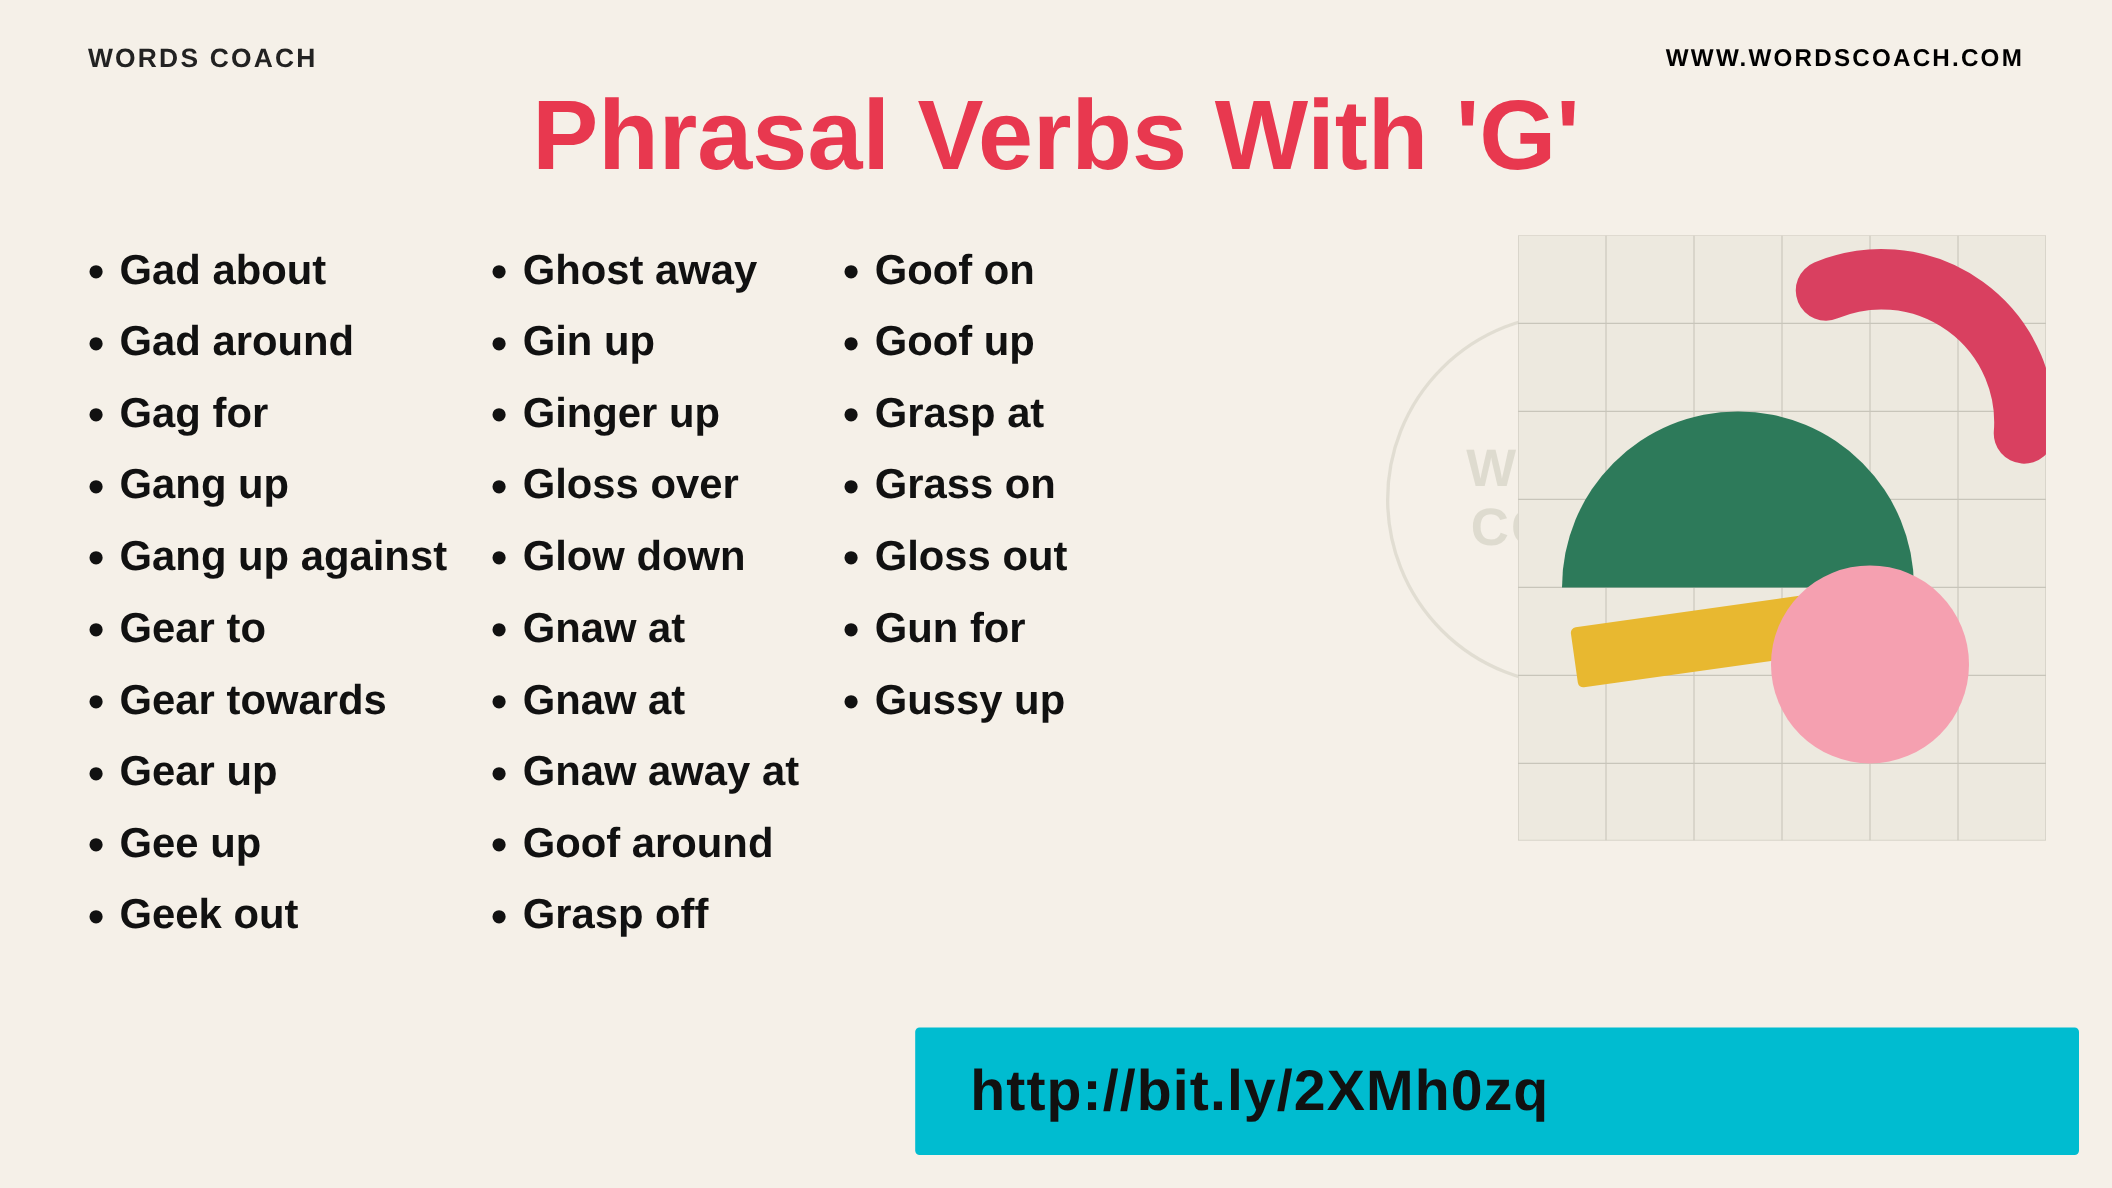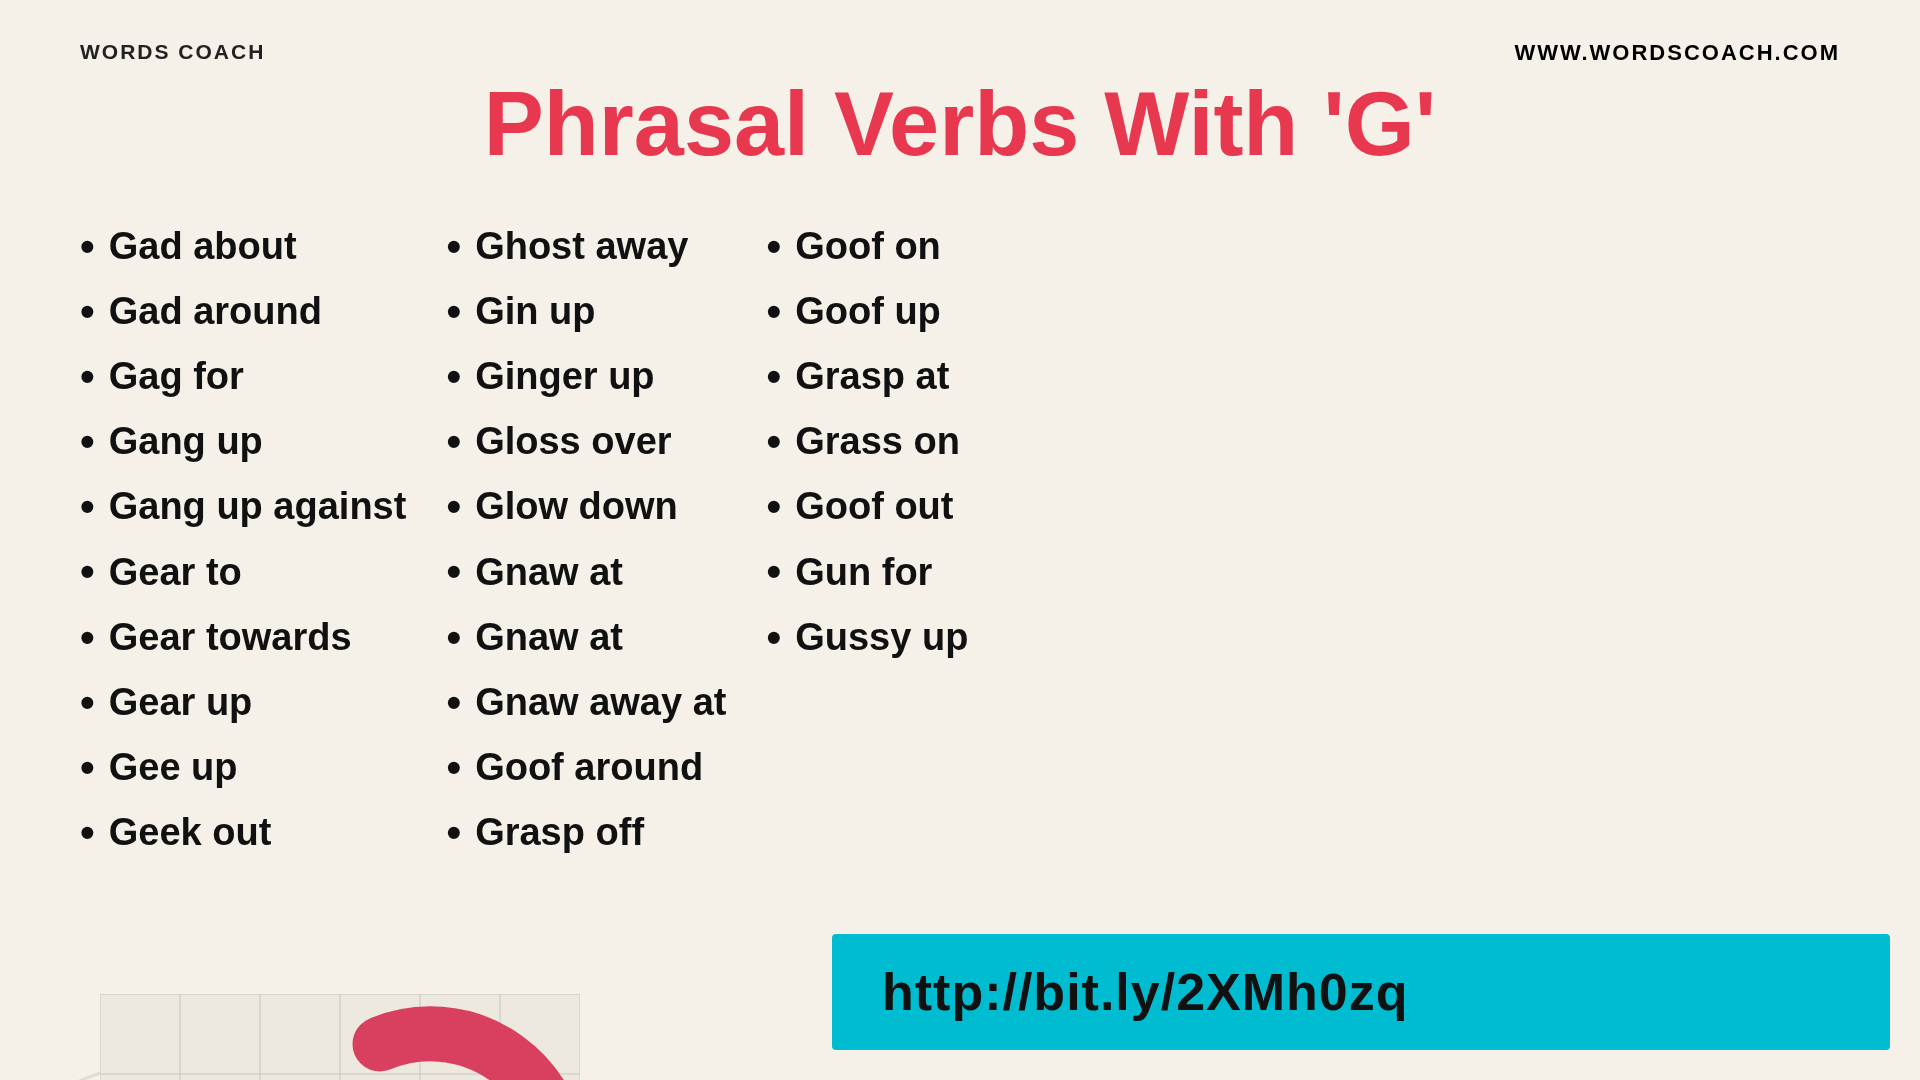--- a/index.html
+++ b/index.html
@@ -10,21 +10,21 @@
       background-color: #f5f0e8;
       font-family: 'Arial Black', 'Arial Bold', Arial, sans-serif;
       overflow: hidden;
       position: relative;
     }
 
     .top-left-brand {
       position: absolute;
       top: 40px;
       left: 80px;
-      font-size: 21px;
+      font-size: 24px;
       font-weight: 700;
       letter-spacing: 2px;
       color: #222;
     }
 
     .top-right-brand {
       position: absolute;
       top: 40px;
       right: 80px;
       font-size: 22px;
@@ -38,21 +38,21 @@
       color: #e8384f;
       font-size: 90px;
       font-weight: 900;
       margin-top: 75px;
       padding: 0 80px;
       line-height: 1.1;
     }
 
     .content-area {
       display: flex;
-      flex-direction: column;
+      flex-direction: row;
       margin-top: 30px;
       padding: 0 60px;
       height: 780px;
     }
 
     .lists-section {
       display: flex;
       flex-direction: row;
       flex: 1;
       gap: 0;
@@ -193,21 +193,21 @@
           <li>Grasp off</li>
         </ul>
     </div>
 
     <div class="list-column">
       <ul id="col3-list">
           <li>Goof on</li>
           <li>Goof up</li>
           <li>Grasp at</li>
           <li>Grass on</li>
-          <li>Goof out</li>
+          <li>Gloss out</li>
           <li>Gun for</li>
           <li>Gussy up</li>
         </ul>
     </div>
 
   </div>
 
   <div class="graphic-section">
 
     <div class="watermark">

